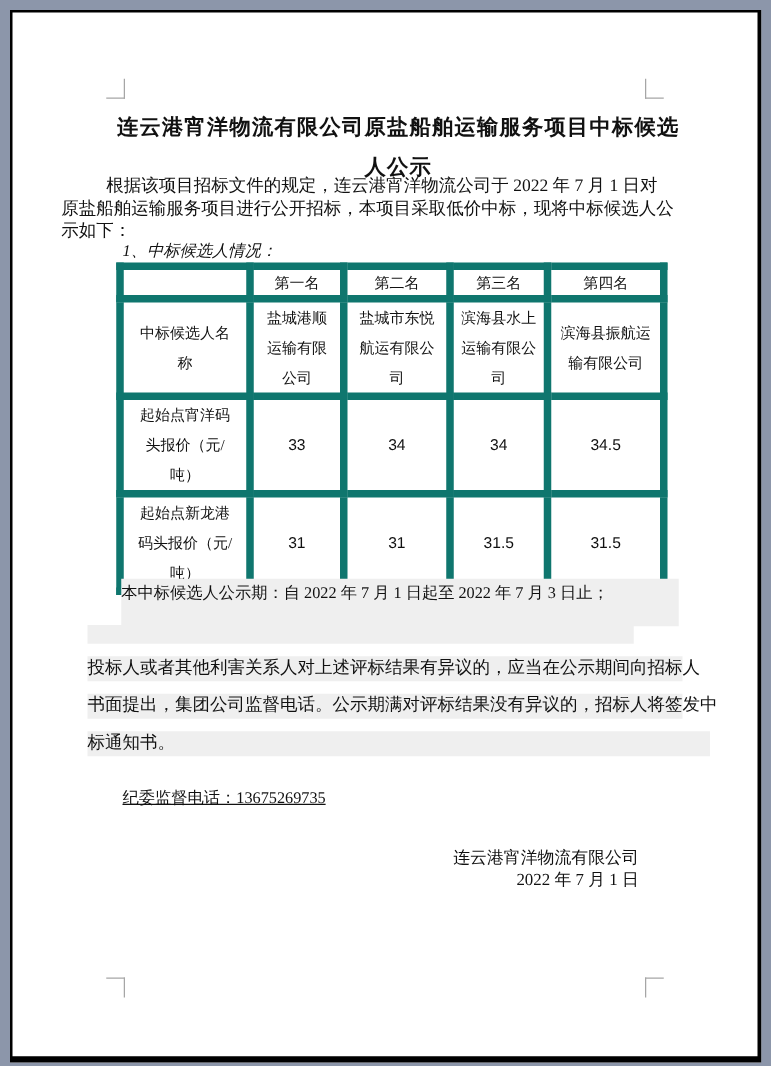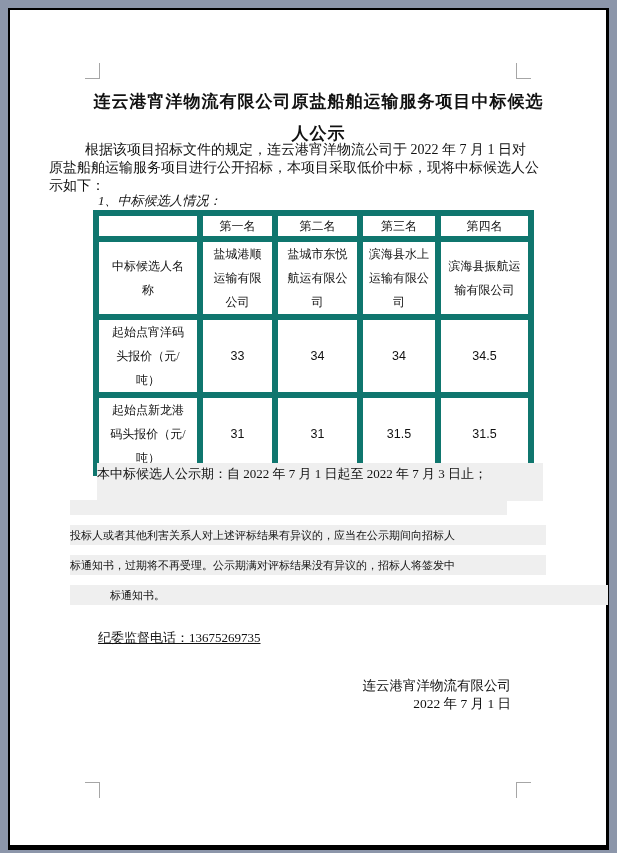--- a/index.html
+++ b/index.html
@@ -52,26 +52,26 @@
   table.bids td.lbl{padding:0 8px;}
   table.bids td.num{font-family:"Liberation Sans",sans-serif;font-size:12.5px;}
   .hl{background:#efefef;}
   .notice{
     position:absolute;left:56px;top:453px;width:446px;height:38px;
     line-height:22px;font-size:13px;white-space:nowrap;margin-left:31px;
   }
   .blankline{
     position:absolute;left:60px;top:490px;width:437px;height:15px;
   }
-  .objection{position:absolute;left:60px;top:515px;font-size:11px;}
+  .objection{position:absolute;left:60px;top:515px;font-size:14px;}
   .objection .oline{
     width:476px;height:20px;line-height:20px;
     margin-bottom:10px;white-space:nowrap;
   }
-  .objection .oline.short{width:498px;padding-left:40px;}
+  .objection .oline.short{width:498px;}
   .phones{position:absolute;left:88px;top:619px;font-size:13px;}
   .phones div{line-height:17px;white-space:nowrap;text-decoration:underline;}
   .signature{
     position:absolute;right:95px;top:667px;
     text-align:right;font-size:13.5px;line-height:18px;white-space:nowrap;
   }
 </style>
 </head>
 <body>
 
@@ -135,21 +135,21 @@
   </tbody>
     </table>
 
 
   <div class="notice hl">本中标候选人公示期：自 2022 年 7 月 1 日起至 2022 年 7 月 3 日止；</div>
 
   <div class="blankline hl"></div>
 
   <div class="objection">
     <div class="oline hl">投标人或者其他利害关系人对上述评标结果有异议的，应当在公示期间向招标人</div>
-    <div class="oline hl">标通知书，过期将不再受理。公示期满对评标结果没有异议的，招标人将签发中</div>
+    <div class="oline hl">书面提出，集团公司监督电话。公示期满对评标结果没有异议的，招标人将签发中</div>
     <div class="oline hl short">标通知书。</div>
   </div>
 
   <div class="phones">
     <div>纪委监督电话：13675269735</div>
   </div>
 
   <div class="signature">
     <div>连云港宵洋物流有限公司</div>
     <div>2022 年 7 月 1 日</div>

